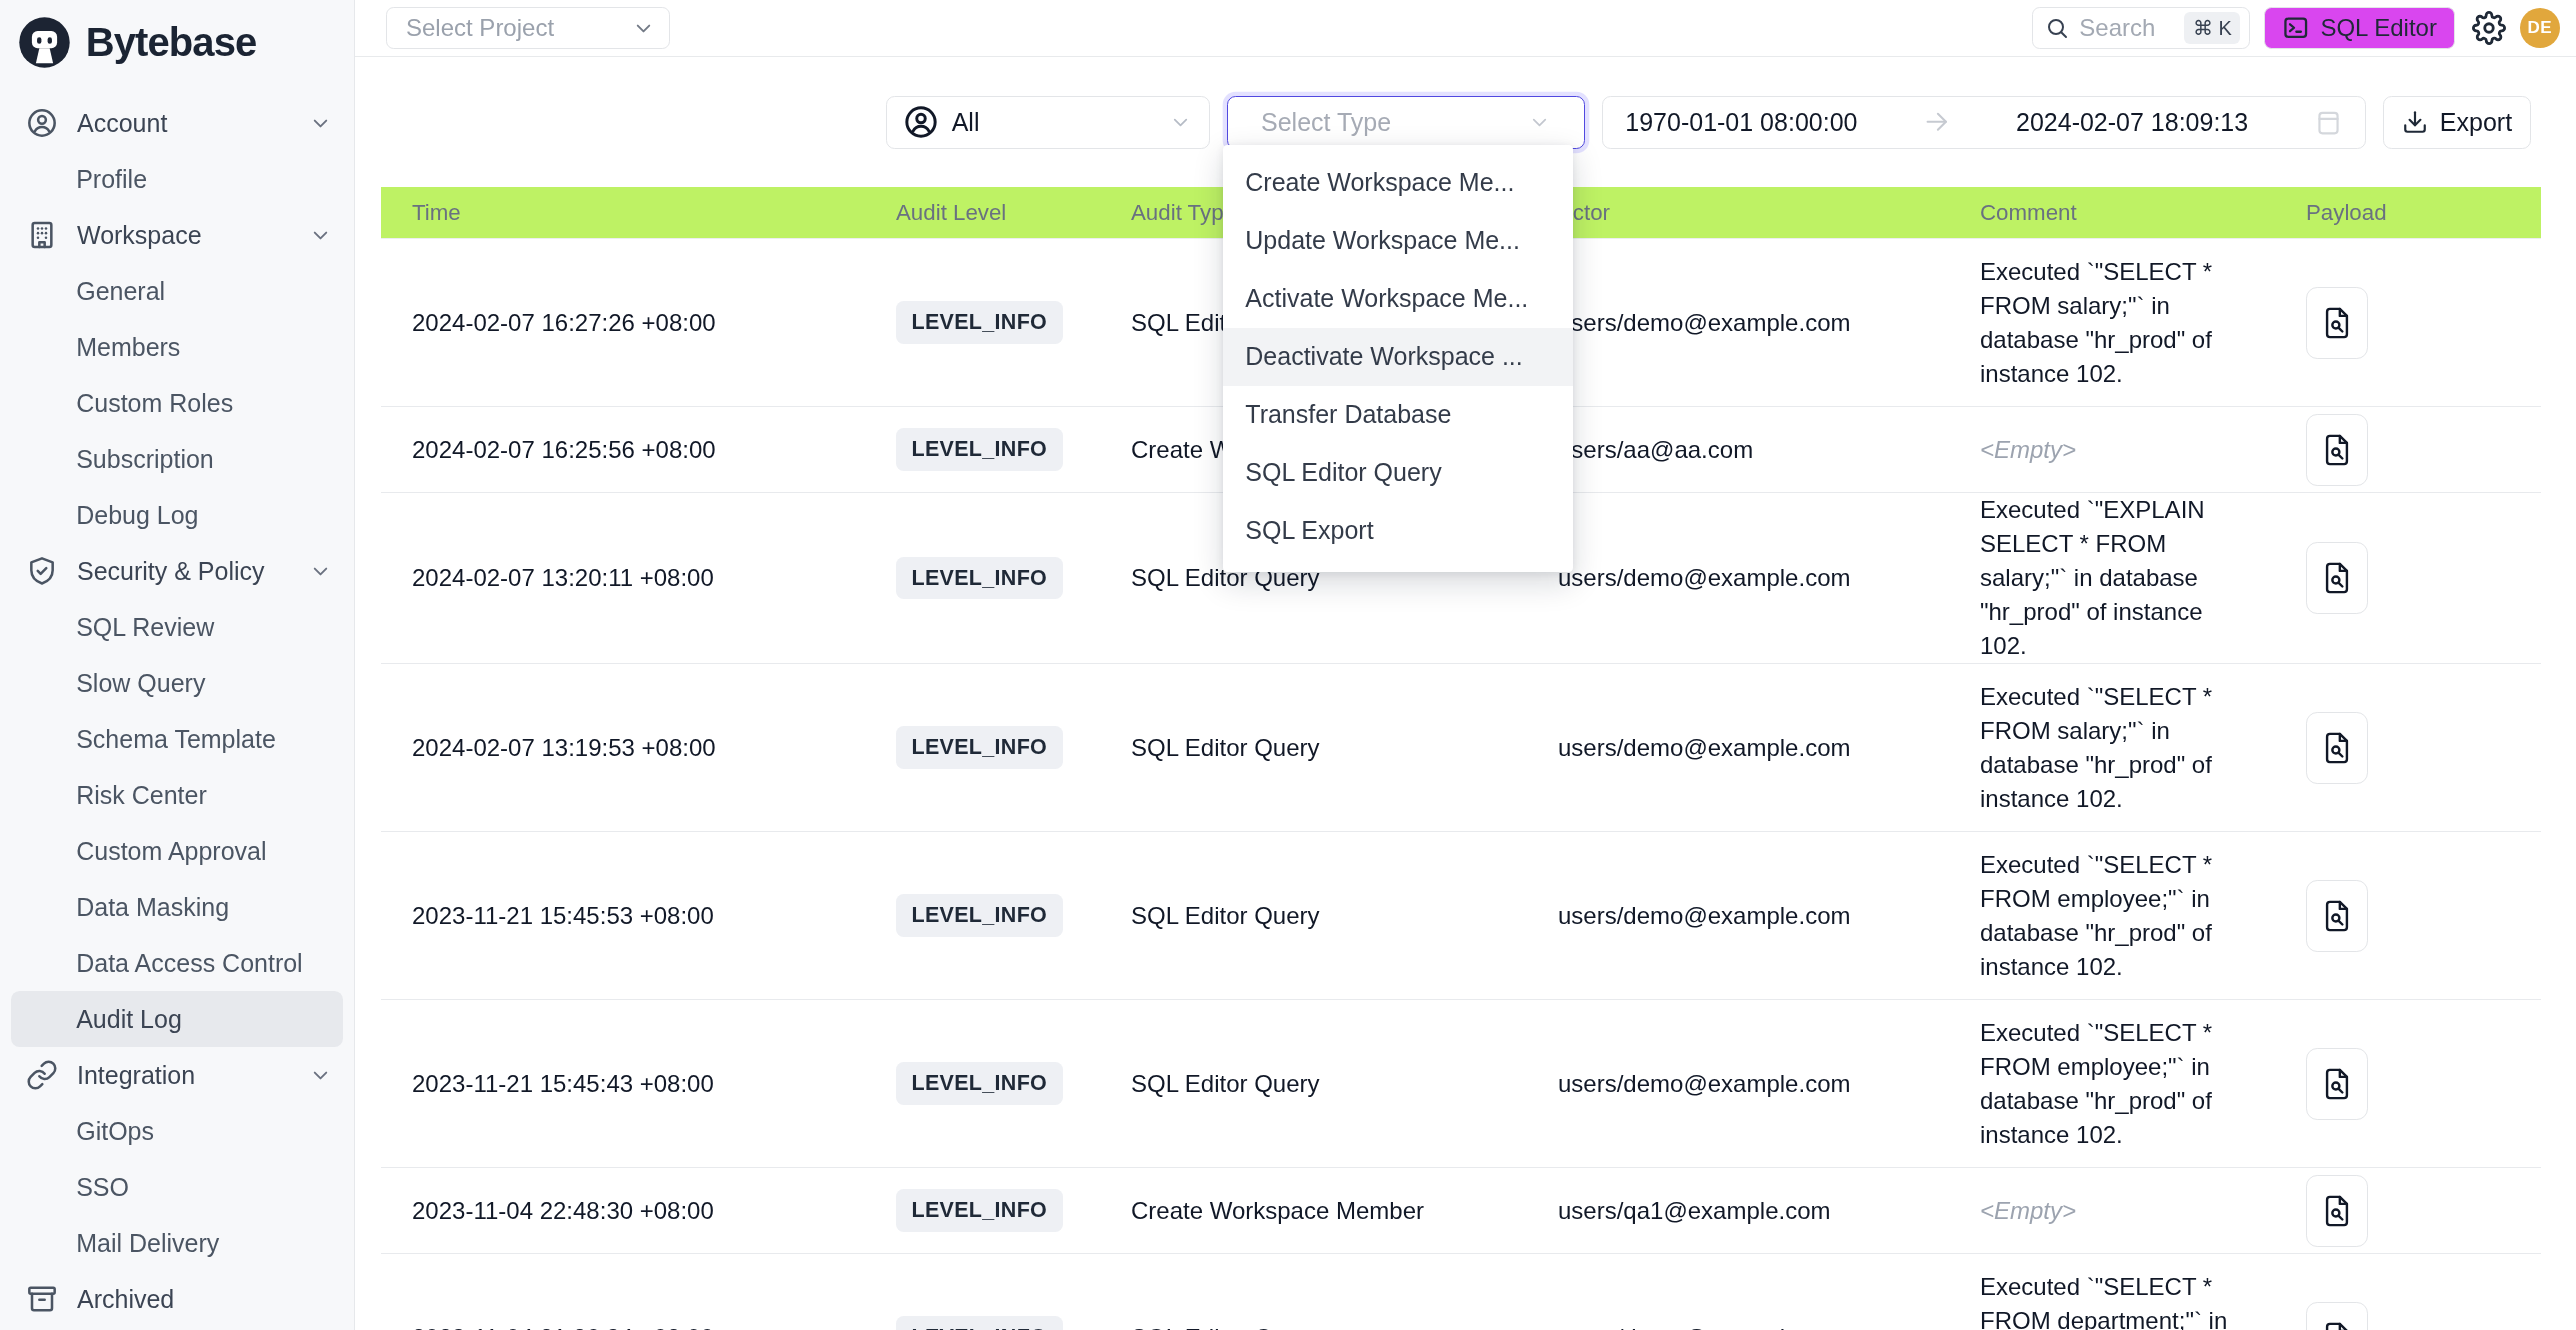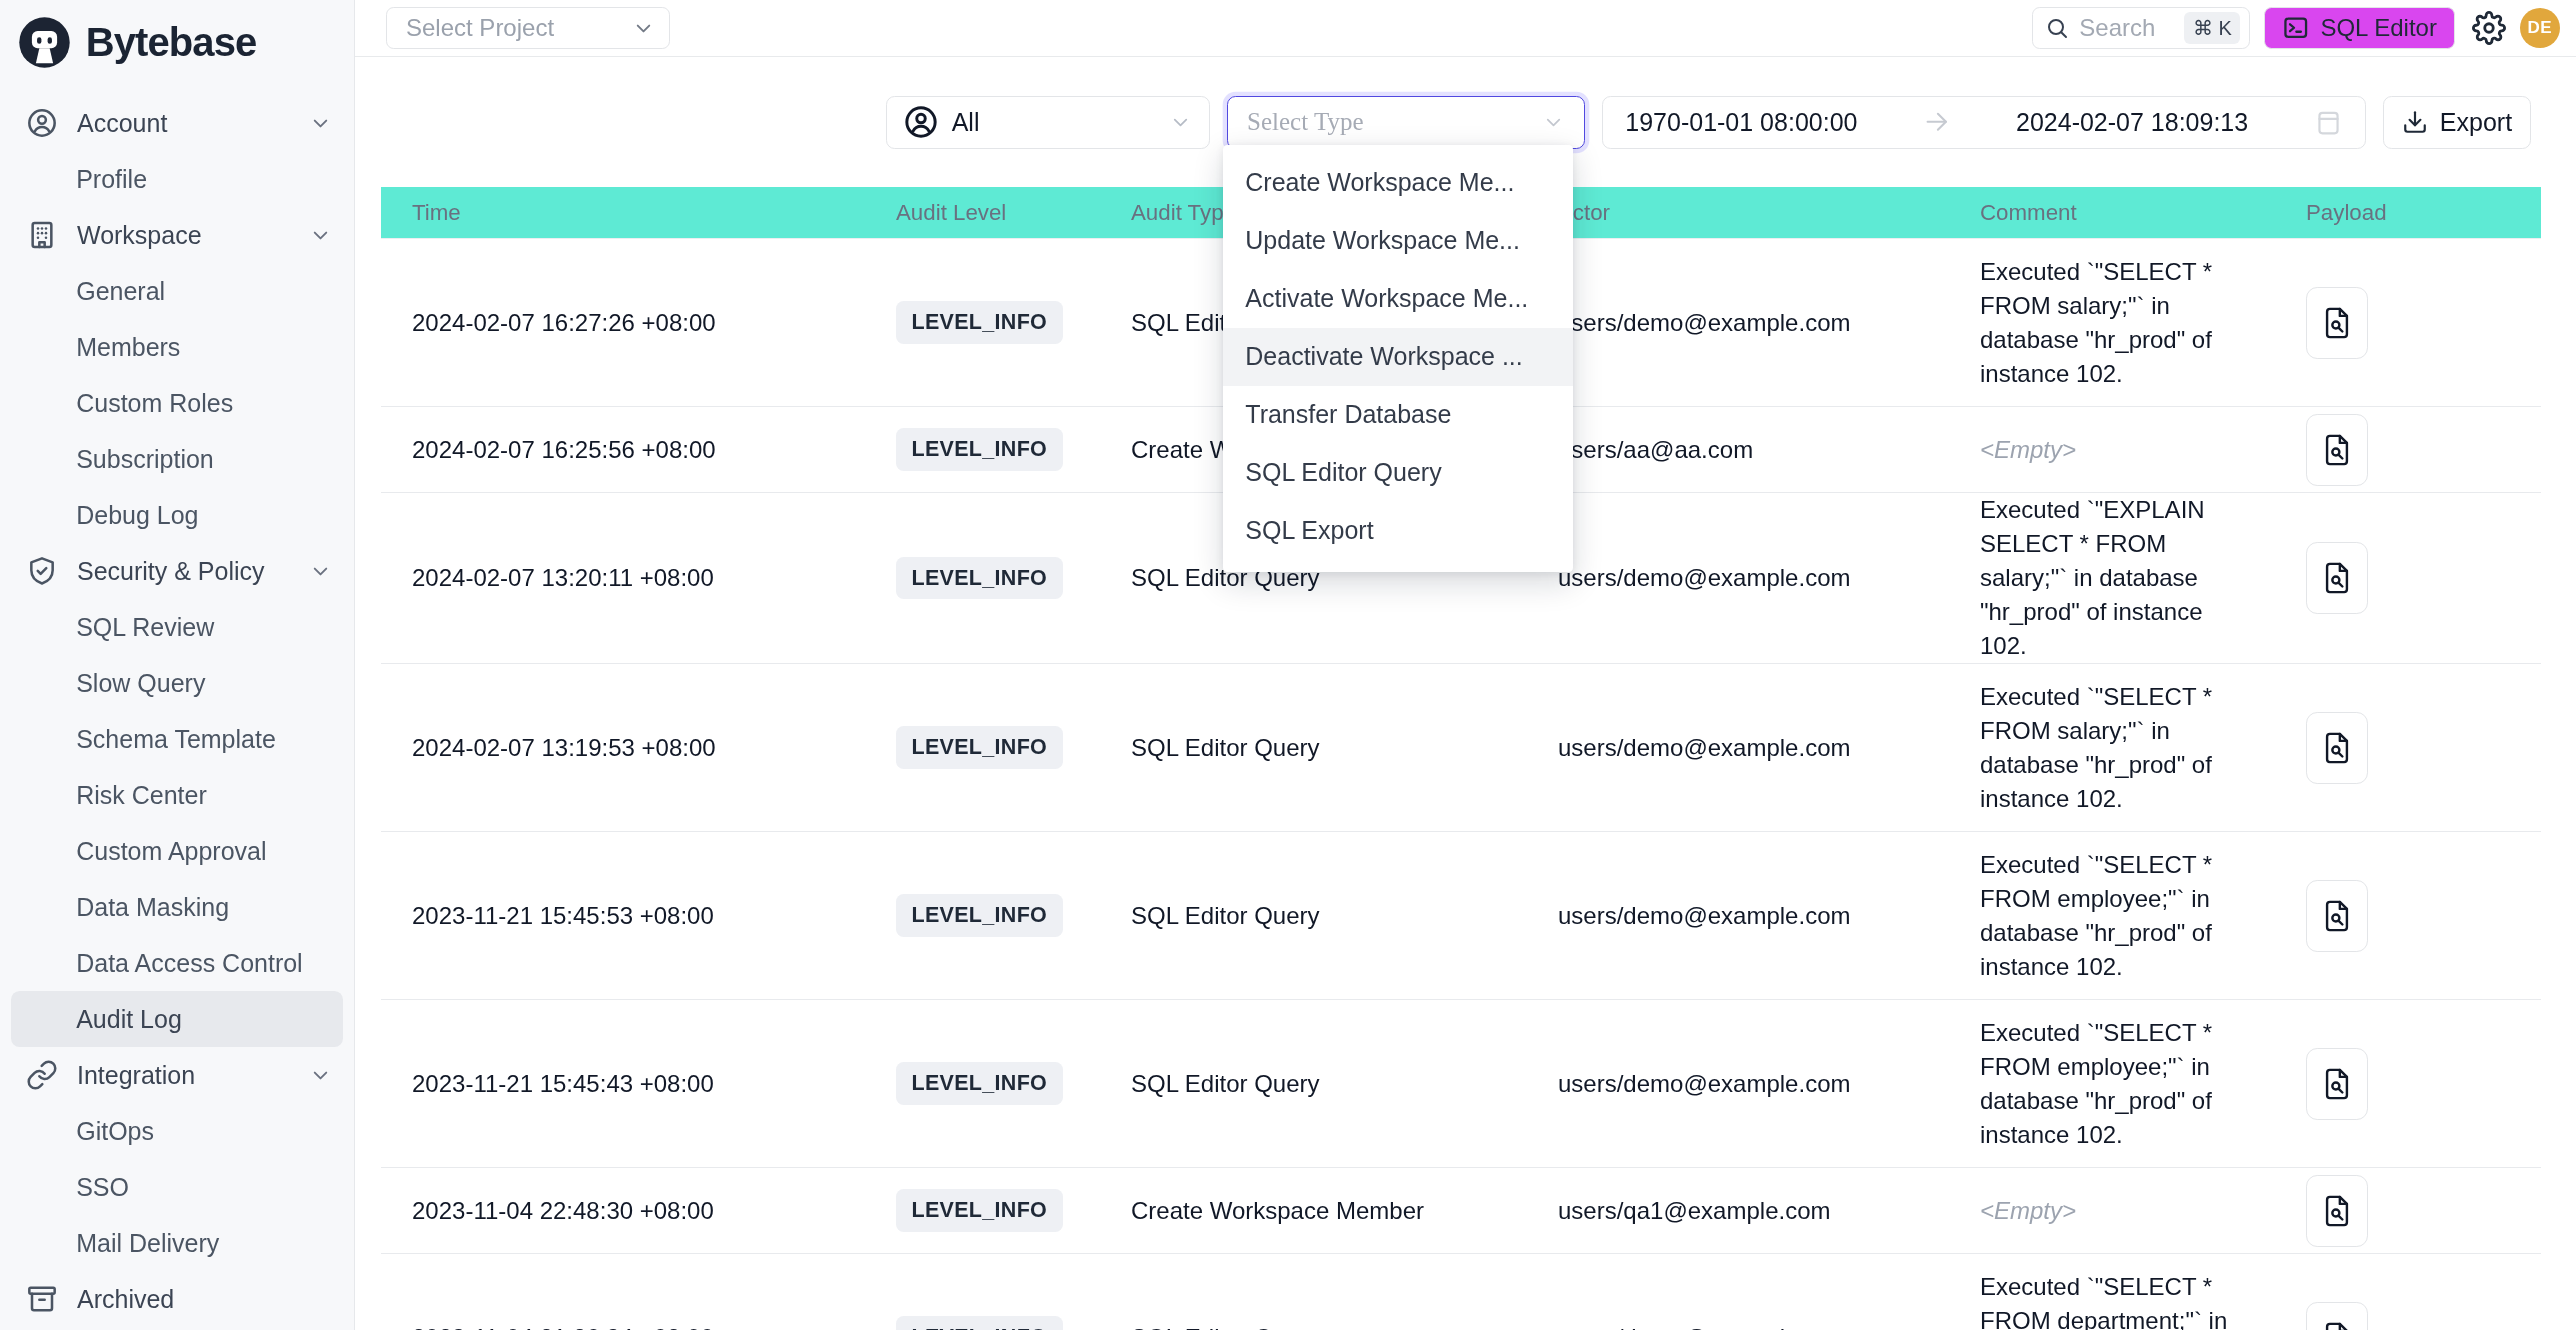--- a/index.html
+++ b/index.html
@@ -69,43 +69,43 @@
     display:flex; align-items:center; justify-content:flex-end; gap:17px; padding-right:37px;
   }
   .control {
     height:53px; border:0.9px solid #e3e5e8; border-radius:8.6px; background:#fff;
     display:flex; align-items:center; font-size:25px;
   }
   .actor-filter { width:324px; padding:0 17px; gap:13.7px; color:#111827; cursor:pointer; }
   .actor-filter .uc-ic { color:#111827; } .uc-ic svg { width:34px; height:34px; }
   .actor-filter .chev { margin-left:auto; color:#b6bcc6; }
   .type-filter {
-    width:358px; padding:0 19px; color:#a6abb5; cursor:pointer;
-    border:1.7px solid #5149e0; box-shadow:0 0 0 4.3px rgba(99,91,255,.18);font-family:Liberation Serif, serif;
+    width:358px; padding:0 33px; color:#a6abb5; cursor:pointer;
+    border:1.7px solid #5149e0; box-shadow:0 0 0 4.3px rgba(99,91,255,.18);
   }
   .type-filter .chev { margin-left:auto; color:#c3c7cf; }
   .daterange { width:764px; padding:0 22.3px; justify-content:space-between; color:#111827; cursor:pointer; }
   .dr-arrow { color:#c6cad1; } .dr-arrow svg { width:27.5px; height:27.5px; }
   .cal-ic { color:#d4d7dc; } .cal-ic svg { width:29px; height:29px; }
   .export-btn { width:148px; justify-content:center; gap:12px; color:#111827; cursor:pointer; }
   .dl-ic { color:#1f2937; } .dl-ic svg { width:26px; height:26px; }
 
   
   .menu {
     position:absolute; left:1223px; top:145px; width:350px; background:#fff; z-index:20;
     border-radius:4.3px; padding:8.6px 0 12px;
     box-shadow:0 10.3px 31px rgba(15,23,42,.16), 0 1.7px 8.6px rgba(15,23,42,.08);
   }
   .menu-item { height:58px; display:flex; align-items:center; padding:0 22.3px; font-size:25px; color:#333b49; cursor:pointer; white-space:nowrap; overflow:hidden; }
   .menu-item.hover { background:#f2f3f5; }
 
   
   .table { position:absolute; left:381px; top:187px; width:2160px; }
   .thead, .trow { display:grid; grid-template-columns:484px 235px 427px 422px 326px 266px; align-items:center; }
-  .thead { height:52px; background:#5eead4; color:#697180; font-size:22.3px; border-bottom:0.9px solid #eceef1; }
+  .thead { height:52px; background:#bef264; color:#697180; font-size:22.3px; border-bottom:0.9px solid #eceef1; }
   .thead > div { padding-left:31px; white-space:nowrap; }
   .trow { border-bottom:0.9px solid #e8eaed; min-height:86px; }
   .trow.tall { min-height:168px; }
   .trow > div { padding-left:31px; }
   .cell-time, .cell-type, .cell-actor { font-size:24px; color:#111827; white-space:nowrap; }
   .badge {
     display:inline-block; background:#eef0f4; color:#1f2937; font-weight:700;
     font-size:21.5px; padding:8.6px 15.5px; border-radius:7.7px; letter-spacing:0.3px; white-space:nowrap;
   }
   .comment { max-width:265px; font-size:24px; line-height:34px; color:#111827; }

